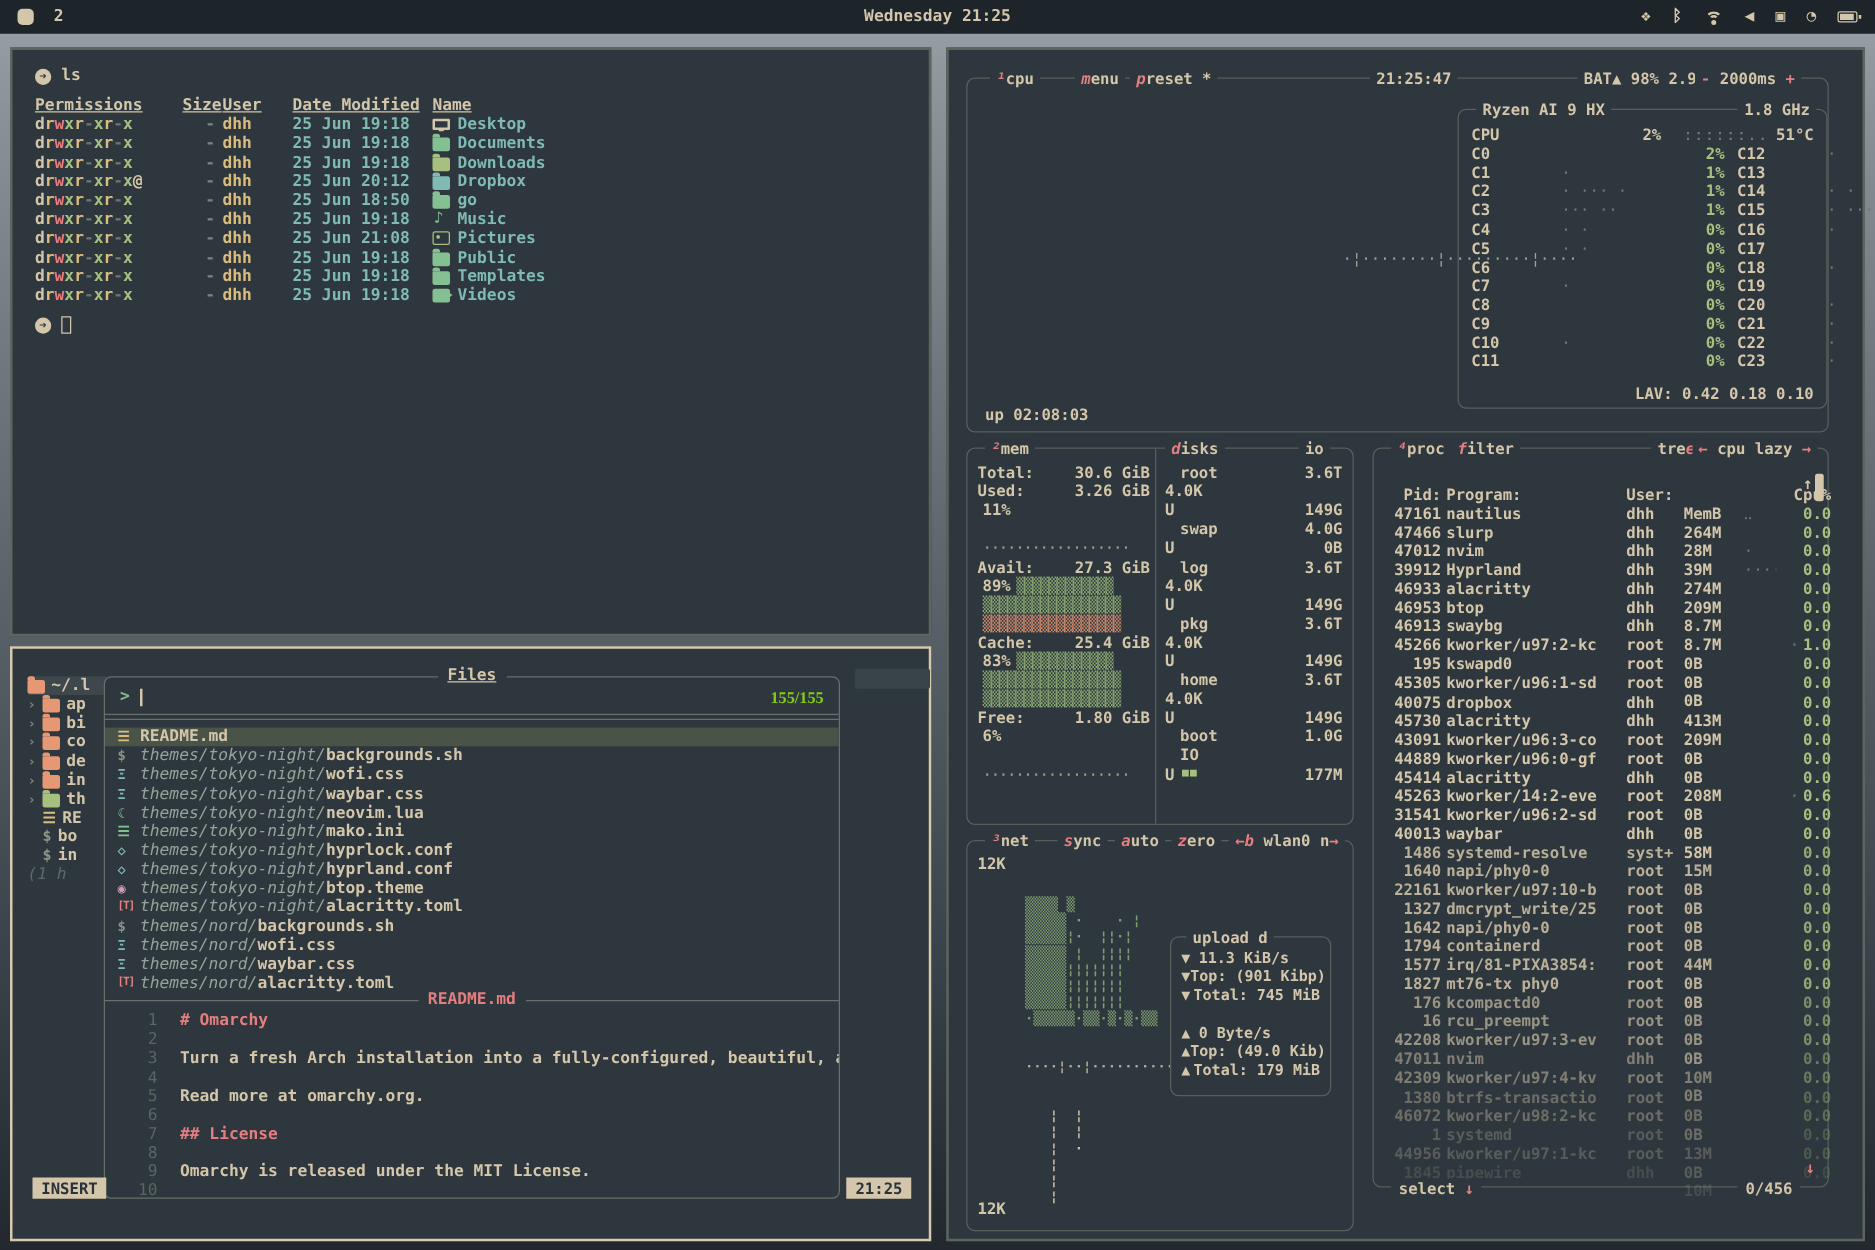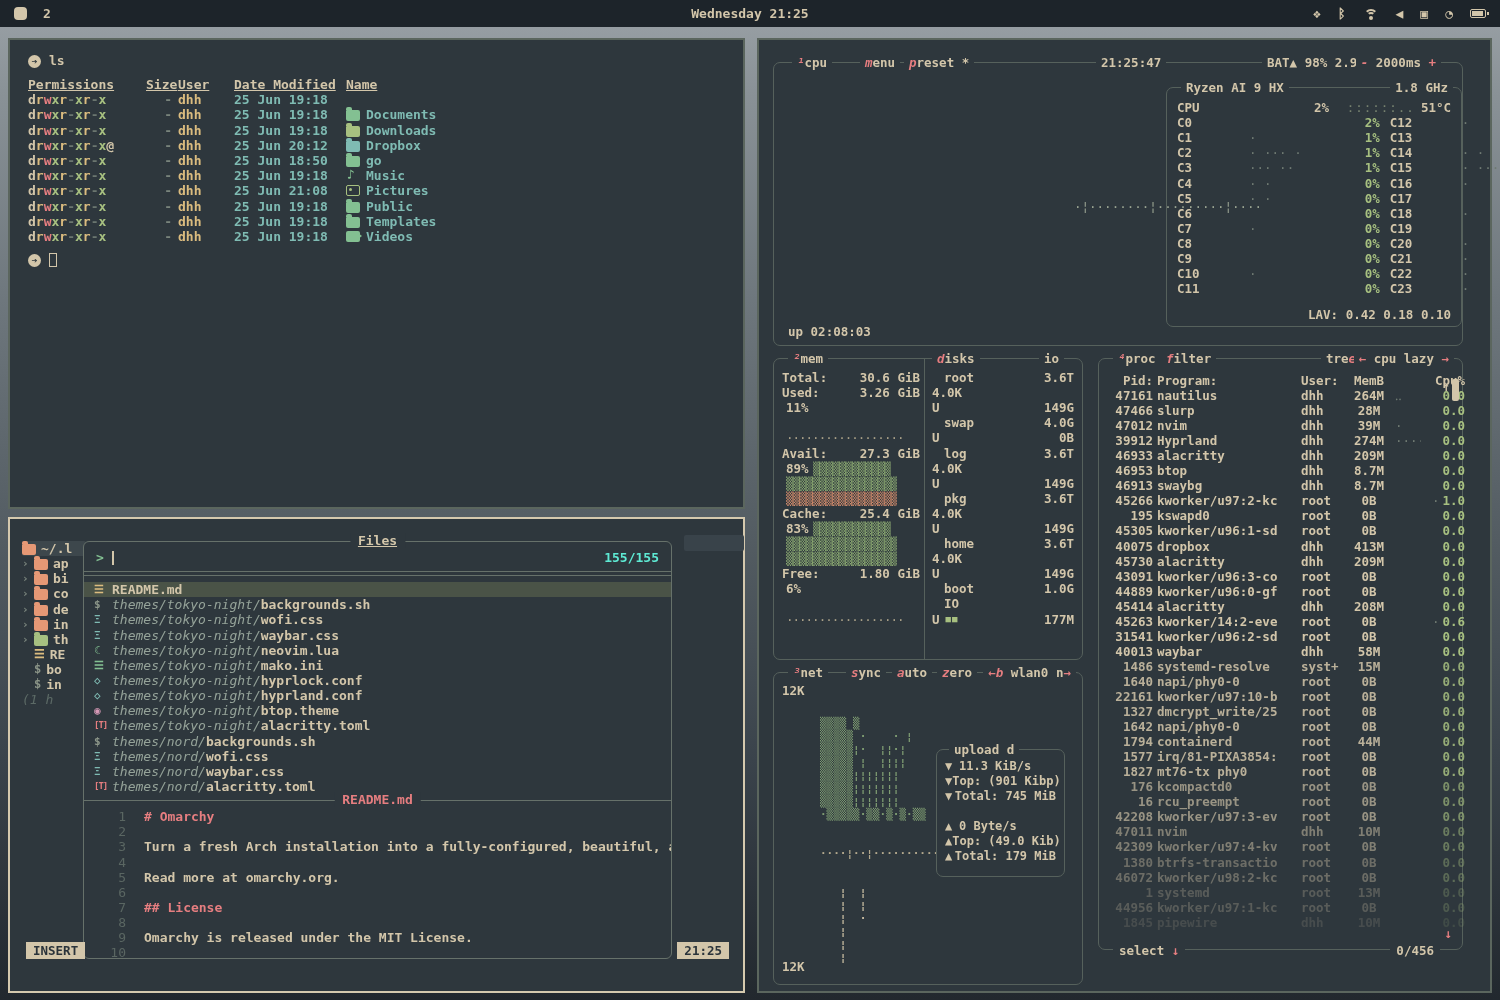--- a/index.html
+++ b/index.html
@@ -77,21 +77,21 @@
 .sd-dim{color:#5c6a66;font-style:italic;font-weight:normal;}
 .sd-ic{font-size:12px;}
 #nv-tab{position:absolute;left:674px;top:16px;width:60px;height:16px;background:#39434a;border-radius:2px;}
 #picker{position:absolute;left:73px;top:22px;width:589px;height:418px;background:var(--bg);
   border:1px solid #66716a;border-radius:6px;z-index:2;}
 .box-title{position:absolute;top:-9px;background:var(--bg);padding:0 8px;font-weight:bold;color:var(--fg);}
 #picker .box-title{left:50%;transform:translateX(-50%);text-decoration:underline;}
 .p-prompt{display:flex;align-items:center;padding:8px 12px 4px 12px;font-weight:bold;}
 .p-prompt .gt{color:var(--aqua);margin-right:8px;}
 .p-prompt .bar{display:inline-block;width:2px;height:14px;background:var(--fg);}
-.p-prompt .cnt{margin-left:auto;color:#5eead4;}
+.p-prompt .cnt{margin-left:auto;color:#84cc16;font-family:Liberation Serif, serif;}
 .p-sep{height:5px;border-top:1px solid #66716a;border-bottom:1px solid #66716a;margin:2px 0 6px 0;}
 .p-item{display:flex;align-items:center;height:15.15px;padding:0 10px;white-space:nowrap;}
 .p-item.sel{background:var(--sel);}
 .pi-ic{width:18px;flex:none;font-size:11px;font-weight:bold;}
 .pi-ic.toml{font-size:9px;letter-spacing:-1px;}
 .pi-path{color:#95a399;font-style:italic;}
 .pi-file{color:var(--fg);font-weight:bold;}
 .p-div{position:relative;border-top:1px solid #66716a;margin:6px 0 8px 0;}
 .p-div span{position:absolute;left:50%;top:-9px;transform:translateX(-50%);background:var(--bg);
   padding:0 8px;color:var(--red);font-weight:bold;}
@@ -149,21 +149,21 @@
 #net-graph .up{color:#c9bda2;}
 #upload-box{left:162px;top:76px;width:129px;height:128px;background:var(--bg);z-index:2;position:absolute;
   border:1px solid var(--border);border-radius:7px;}
 .urow{display:flex;align-items:center;height:15.1px;padding:0 8px;font-weight:bold;font-size:12px;white-space:nowrap;}
 .urow .ua{width:14px;color:var(--fg);}
 
 #proc-box{left:339px;top:318px;width:365px;height:592px;}
 .pr{display:grid;grid-template-columns:46px 140px 42px 44px 26px 40px;column-gap:4px;
   padding-left:8px;height:15.06px;font-weight:bold;align-items:center;white-space:nowrap;}
 .pr .c1{text-align:right;}
-.pr .c4{text-align:center;}
+.pr .c4{text-align:left;margin-top:30px;}
 .pr .c5{color:#6f7a72;font-weight:normal;overflow:hidden;}
 .pr .c6{text-align:right;}
 .pr .c6 i{color:#6f7a72;font-style:normal;font-weight:normal;margin-right:3px;}
 .pr .c6 em{font-style:normal;color:var(--green);}
 .pr-head{color:var(--fg);}
 .pr-head .c6 em{color:var(--fg);}
 .fade1{opacity:.85}.fade2{opacity:.65}.fade3{opacity:.5}.fade4{opacity:.38}.fade5{opacity:.26}.fade6{opacity:.15}
 #proc-scroll{position:absolute;right:3px;top:20px;width:7px;height:22px;background:var(--fg);border-radius:2px;}
 #proc-arrow-up{position:absolute;right:12px;top:20px;color:var(--fg);font-weight:bold;}
 #proc-foot-l{position:absolute;left:14px;bottom:-9px;background:var(--bg);padding:0 6px;font-weight:bold;}
@@ -206,20 +206,24 @@
     <span>Date Modified</span>
     <span>Name</span>
   </div>
   <div>
 
       <div class="ls-grid">
         <span class="ls-perm"><span class="pc-d">d</span><span class="pc-r">r</span><span class="pc-w">w</span><span class="pc-x">x</span><span class="pc-r">r</span><span class="pc-dash">-</span><span class="pc-x">x</span><span class="pc-r">r</span><span class="pc-dash">-</span><span class="pc-x">x</span></span>
         <span class="ls-size">-</span>
         <span class="ls-user">dhh</span>
         <span class="ls-date">25 Jun 19:18</span>
+        <span class="ls-name">
+          <i class="ic ic-monitor c-fg"></i>
+          <b>Desktop</b>
+        </span>
       </div>
 
       <div class="ls-grid">
         <span class="ls-perm"><span class="pc-d">d</span><span class="pc-r">r</span><span class="pc-w">w</span><span class="pc-x">x</span><span class="pc-r">r</span><span class="pc-dash">-</span><span class="pc-x">x</span><span class="pc-r">r</span><span class="pc-dash">-</span><span class="pc-x">x</span></span>
         <span class="ls-size">-</span>
         <span class="ls-user">dhh</span>
         <span class="ls-date">25 Jun 19:18</span>
         <span class="ls-name">
           <i class="ic ic-folder c-aqua"></i>
           <b>Documents</b>

